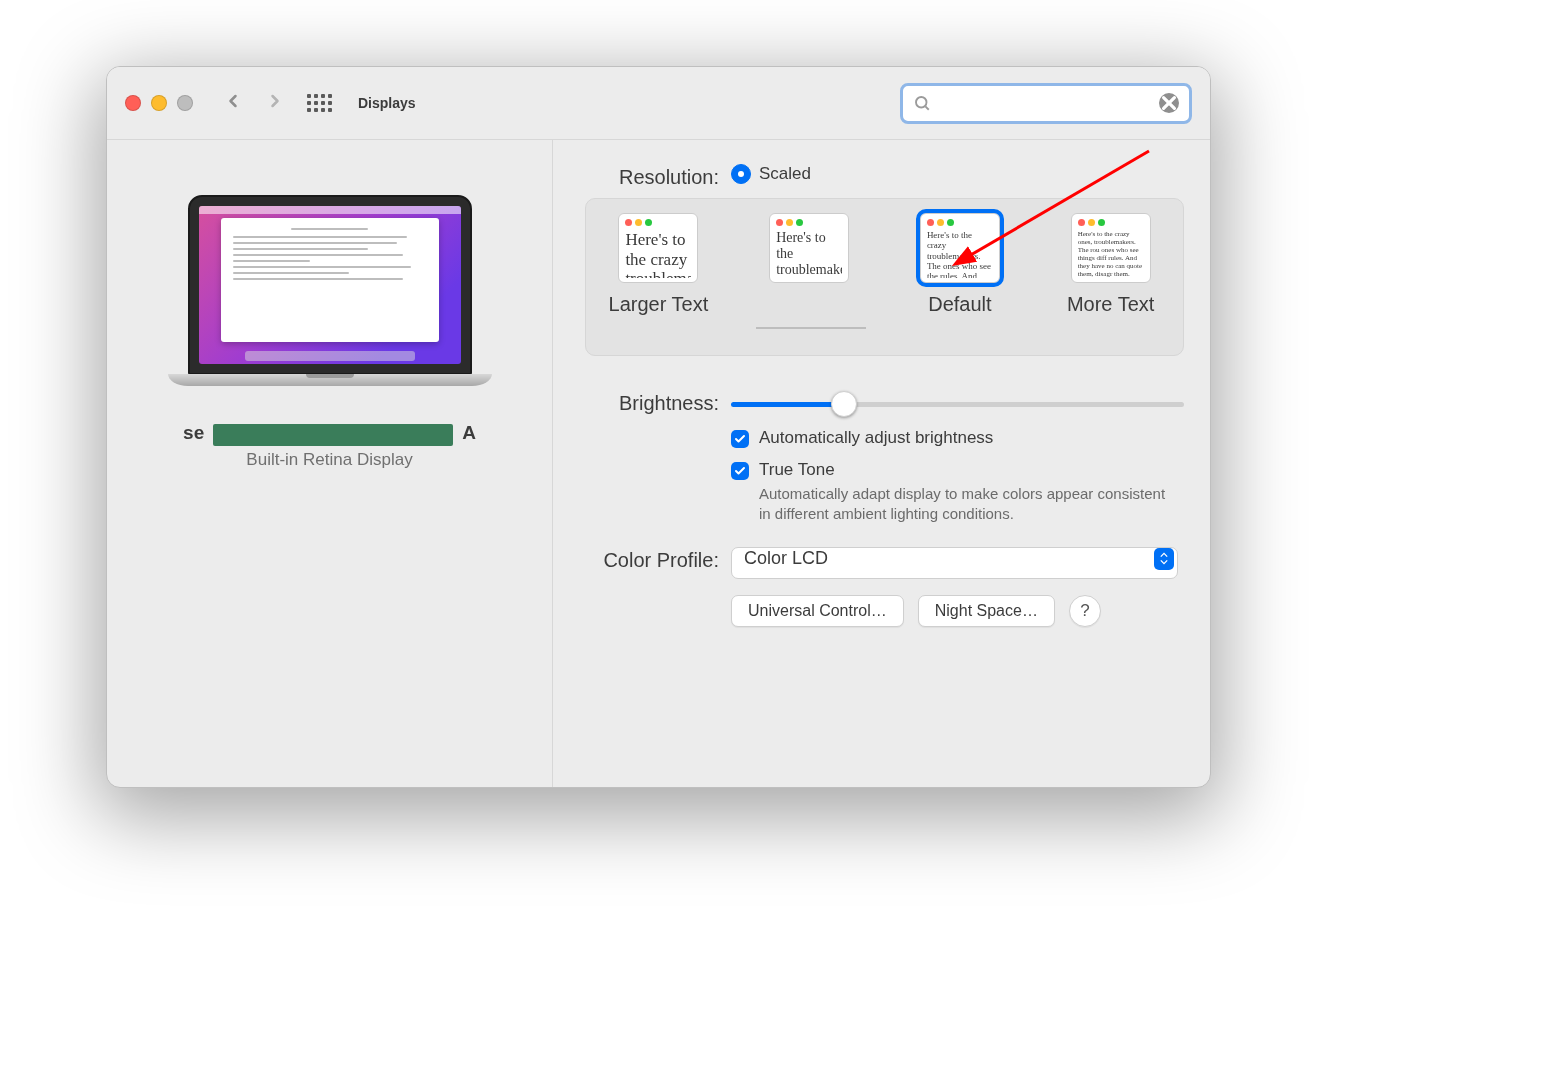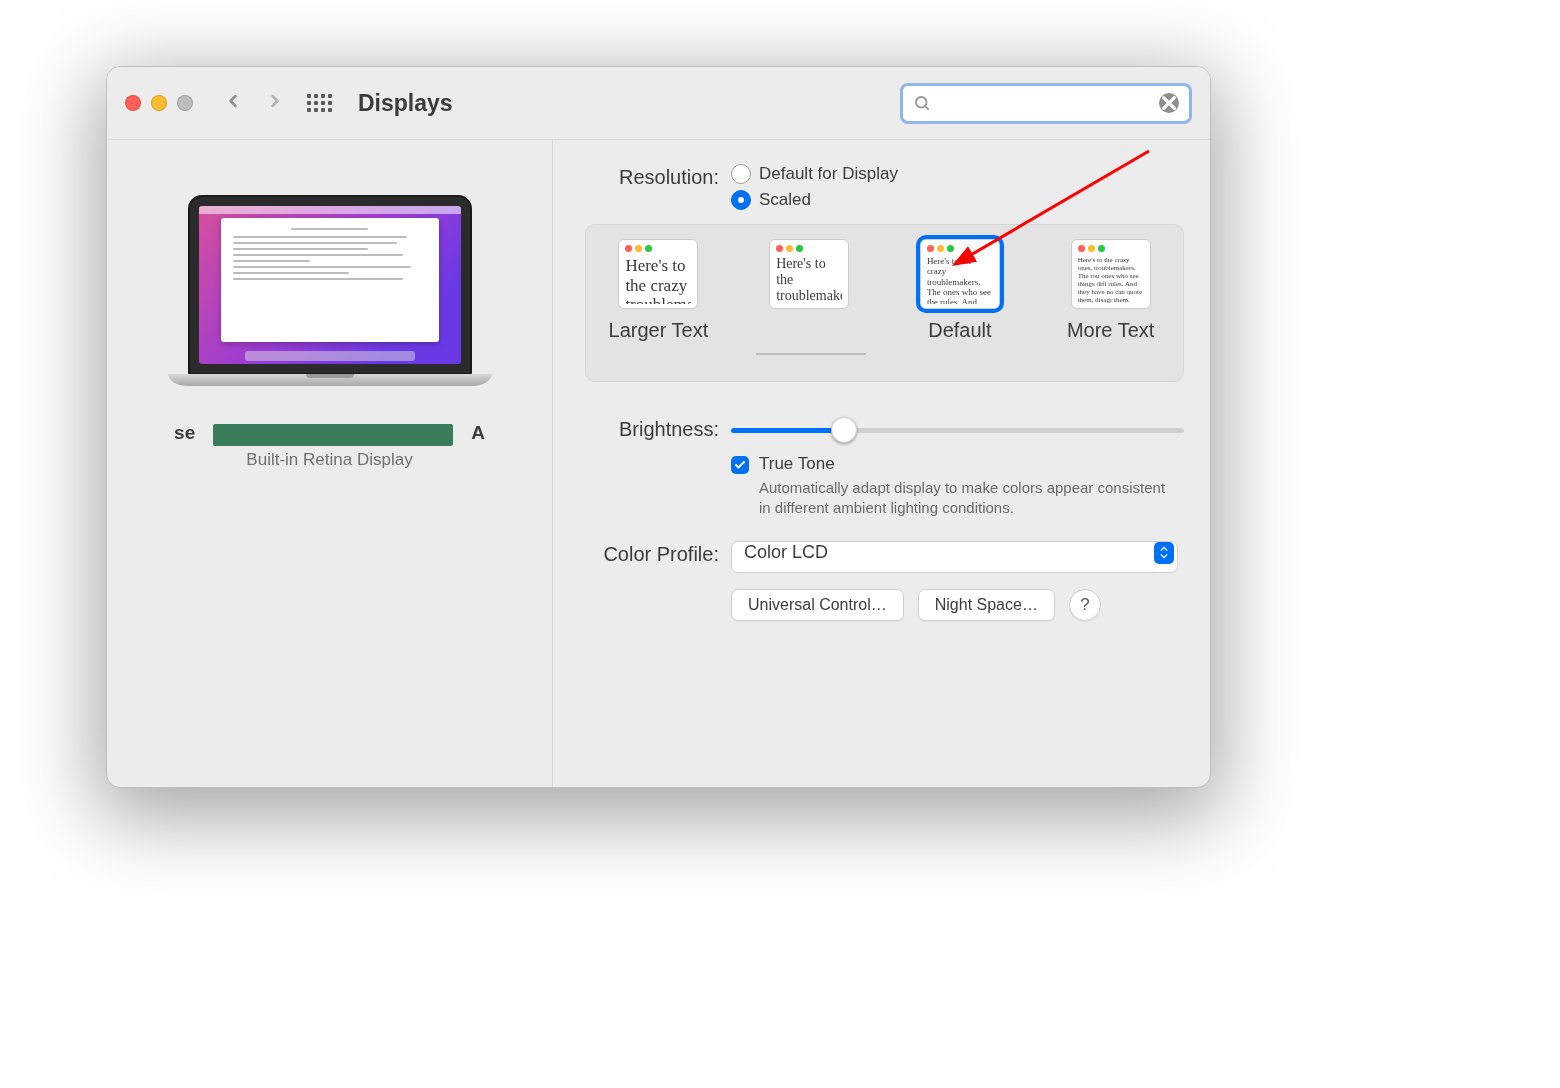--- a/index.html
+++ b/index.html
@@ -56,21 +56,21 @@
   .nav { display: flex; gap: 22px; margin-left: 16px; color: #8f8f8f; }
   .nav svg { width: 20px; height: 20px; }
   .grid-icon {
     margin-left: 8px;
     display: grid;
     grid-template-columns: repeat(4, 4px);
     grid-template-rows: repeat(3, 4px);
     gap: 3px;
   }
   .grid-icon span { width:4px; height:4px; background:#5a5a5a; border-radius:1px; }
-  .title { font-size: 23px; font-weight: 600; margin-left: 12px; }
+  .title { font-size: 14px; font-weight: 600; margin-left: 12px; }
   .search-wrap {
     margin-left: auto;
     display: flex;
     align-items: center;
     width: 266px;
     height: 35px;
     background: var(--white);
     border: 3px solid #8fb7e8;
     border-radius: 8px;
     padding: 0 10px;
@@ -151,21 +151,21 @@
     content:"";
     position:absolute; top:0; left:50%; transform:translateX(-50%);
     width:48px; height:4px; background:#9b9b9b; border-radius:0 0 4px 4px;
   }
 
   .dev-name {
     margin-top: 36px;
     font-weight: 700;
     font-size: 19px;
     position: relative;
-    display:flex; align-items:center; gap:16px;
+    display:flex; align-items:center; gap:7px;
   }
   .redact {
     display:inline-block;
     width: 240px; height: 22px;
     background: var(--green-overlay);
     margin: 0 2px;
     border-radius: 2px;
     position: relative;
     top: 2px;
   }
@@ -419,24 +419,20 @@
       </div>
       <div class="dev-sub">Built-in Retina Display</div>
     </div>
 
     <div class="right-pane">
 
       <div class="row">
         <div class="row-label">Resolution:</div>
         <div class="row-body">
           <div class="radio-line">
-            <div class="radio"></div>
-            <span>Default for Display</span>
-          </div>
-          <div class="radio-line">
             <div class="radio checked"></div>
             <span>Scaled</span>
           </div>
         </div>
       </div>
 
       <div class="scale-panel">
         <div class="tile-col">
           <div class="tile">
             <div class="mini-traffic">
@@ -485,20 +481,28 @@
       </div>
 
       <div class="row brightness-row">
         <div class="row-label">Brightness:</div>
         <div class="row-body">
           <div class="slider">
             <div class="track"></div>
             <div class="thumb"></div>
           </div>
 
+          <div class="check-line">
+            <div class="checkbox">
+              <svg viewBox="0 0 24 24" fill="none" stroke="currentColor" stroke-width="4" stroke-linecap="round" stroke-linejoin="round">
+                  <polyline points="20 6 9 17 4 12"></polyline>
+                </svg>
+            </div>
+            <span>Automatically adjust brightness</span>
+          </div>
 
           <div class="check-line">
             <div class="checkbox">
               <svg viewBox="0 0 24 24" fill="none" stroke="currentColor" stroke-width="4" stroke-linecap="round" stroke-linejoin="round">
                   <polyline points="20 6 9 17 4 12"></polyline>
                 </svg>
             </div>
             <div>
               <div>True Tone</div>
               <div class="check-sub">Automatically adapt display to make colors appear consistent in different ambient lighting conditions.</div>

